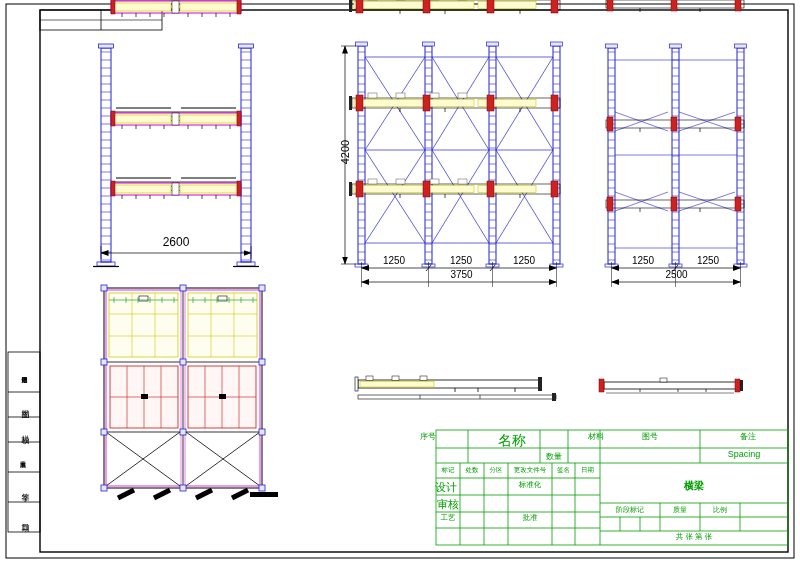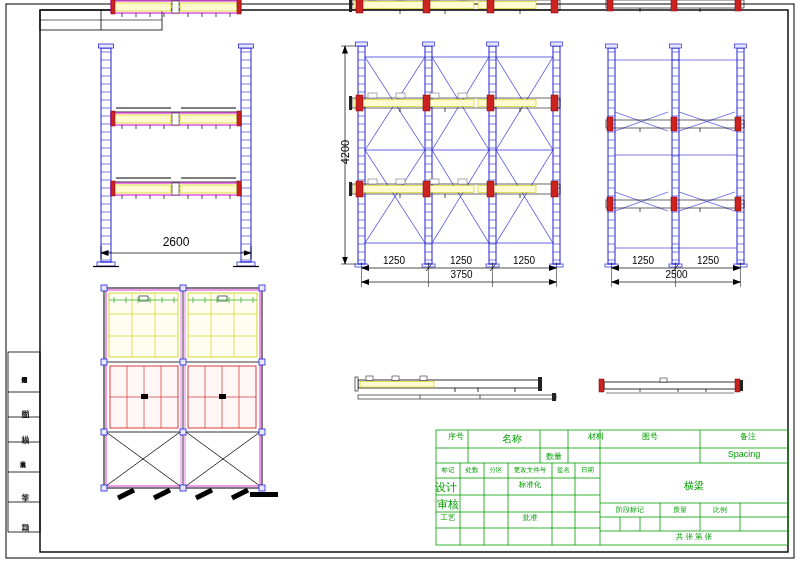--- a/index.html
+++ b/index.html
@@ -361,37 +361,37 @@
 <span class="t" style="left:688px;top:255px;width:40px;font-size:10px;">1250</span>
 <span class="t" style="left:649px;top:269px;width:55px;font-size:10px;">2500</span>
 
 <div class="vlabel g" style="left:10px;top:354px;width:28px;height:36px;font-size:6px;">借通用图登记</div>
 <div class="vlabel" style="left:10px;top:393px;width:28px;height:22px;font-size:8px;">描图</div>
 <div class="vlabel" style="left:10px;top:418px;width:28px;height:22px;font-size:8px;">校描</div>
 <div class="vlabel" style="left:10px;top:443px;width:28px;height:27px;font-size:5.5px;">旧底图总号</div>
 <div class="vlabel" style="left:10px;top:473px;width:28px;height:27px;font-size:8px;">签字</div>
 <div class="vlabel" style="left:10px;top:503px;width:28px;height:27px;font-size:8px;">日期</div>
 
-<span class="t g" style="left:440px;top:433px;width:32px;font-size:8px;">序号</span>
-<span class="t g" style="left:468px;top:433px;width:88px;font-size:10px;">名称</span>
+<span class="t g" style="left:412px;top:433px;width:32px;font-size:8px;">序号</span>
+<span class="t g" style="left:468px;top:433px;width:88px;font-size:14px;">名称</span>
 <span class="t g" style="left:540px;top:433px;width:28px;font-size:8px;margin-top:20px;">数量</span>
 <span class="t g" style="left:568px;top:433px;width:32px;font-size:8px;padding-left:12px;">材料</span>
 <span class="t g" style="left:600px;top:433px;width:100px;font-size:8px;">图号</span>
 <span class="t g" style="left:700px;top:433px;width:96px;font-size:8px;">备注</span>
 <span class="t g" style="left:700px;top:450px;width:88px;font-size:9px;">Spacing</span>
 <span class="t g" style="left:436px;top:466px;width:24px;font-size:6.5px;">标记</span>
 <span class="t g" style="left:460px;top:466px;width:24px;font-size:6.5px;">处数</span>
 <span class="t g" style="left:484px;top:466px;width:24px;font-size:6.5px;">分区</span>
 <span class="t g" style="left:508px;top:466px;width:44px;font-size:6.5px;">更改文件号</span>
 <span class="t g" style="left:552px;top:466px;width:23px;font-size:6.5px;">签名</span>
 <span class="t g" style="left:575px;top:466px;width:25px;font-size:6.5px;">日期</span>
 <span class="t g" style="left:426px;top:481px;width:40px;font-size:11px;">设计</span>
 <span class="t g" style="left:508px;top:481px;width:44px;font-size:7.5px;">标准化</span>
 <span class="t g" style="left:436px;top:498px;width:24px;font-size:11px;">审核</span>
 <span class="t g" style="left:436px;top:514px;width:24px;font-size:7.5px;">工艺</span>
 <span class="t g" style="left:508px;top:514px;width:44px;font-size:7.5px;">批准</span>
-<span class="t g" style="left:600px;top:480px;width:188px;font-size:10px;">横梁</span>
+<span class="t g" style="left:600px;top:480px;width:188px;font-size:10px;font-weight:bold;">横梁</span>
 <span class="t g" style="left:600px;top:506px;width:60px;font-size:7px;">阶段标记</span>
 <span class="t g" style="left:660px;top:506px;width:40px;font-size:7px;">质量</span>
 <span class="t g" style="left:700px;top:506px;width:40px;font-size:7px;">比例</span>
 <span class="t g" style="left:600px;top:533px;width:188px;font-size:7.5px;">共 张  第 张</span>
 
 </div>
 
 </body></html>

